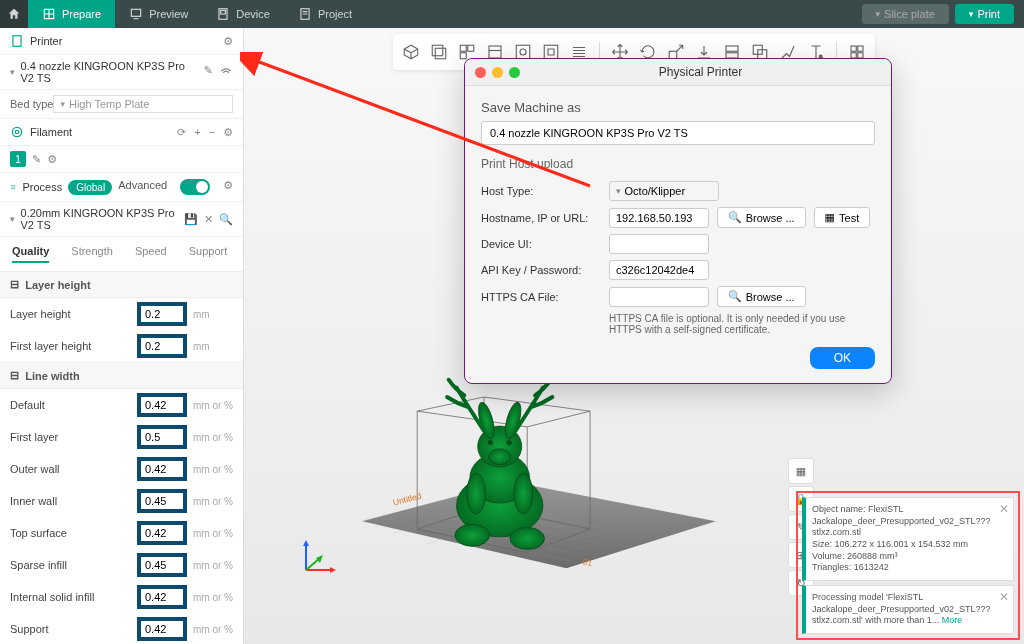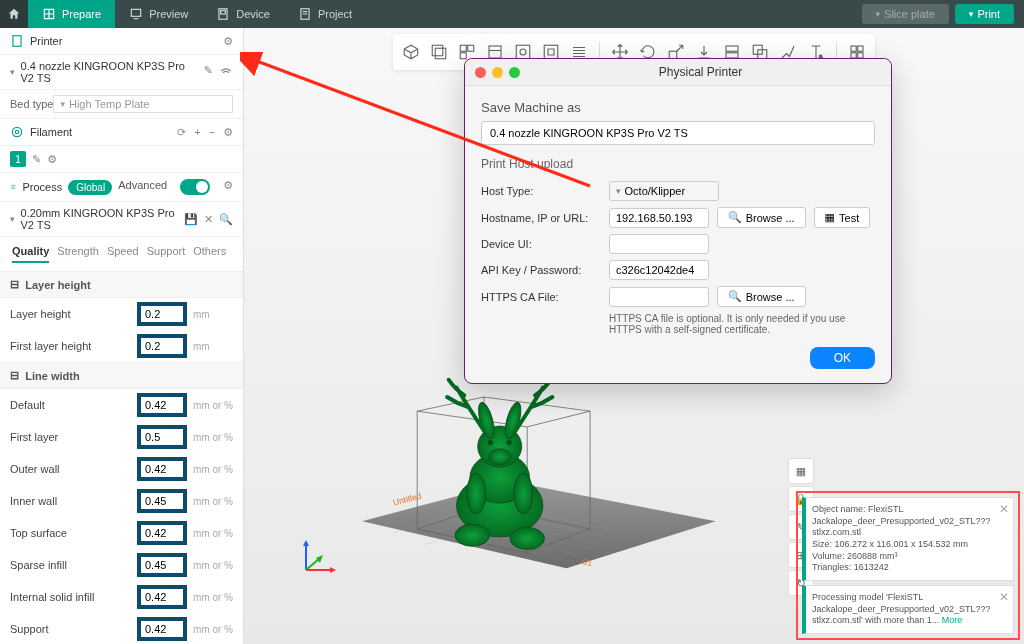--- a/index.html
+++ b/index.html
@@ -24,21 +24,21 @@
 .sec-row .rowicons{display:flex;gap:6px;color:#888}
 .bedtype{display:flex;align-items:center;padding:5px 10px;gap:0;border-bottom:1px solid #f0f0f0}
 .bedtype .sel{border:1px solid #ddd;padding:2px 6px;color:#999;font-size:11px;flex:1;display:flex;align-items:center;gap:4px}
 .pill{display:inline-flex;border-radius:10px;overflow:hidden;font-size:10px}
 .pill span{padding:2px 8px}
 .pill .active{background:#00a688;color:#fff}
 .pill .inactive{background:#e0e0e0;color:#888}
 .toggle{width:30px;height:16px;background:#00a688;border-radius:8px;position:relative}
 .toggle::after{content:"";position:absolute;right:2px;top:2px;width:12px;height:12px;background:#fff;border-radius:50%}
 .greenbox{width:16px;height:16px;background:#00a688;color:#fff;display:flex;align-items:center;justify-content:center;font-size:10px;border-radius:2px}
-.tabs{display:flex;gap:8px;padding:8px 12px;font-size:11px;color:#888}
+.tabs{display:flex;gap:22px;padding:8px 12px;font-size:11px;color:#888}
 .tabs .active{color:#333;font-weight:600;border-bottom:2px solid #00a688;padding-bottom:4px}
 .group-title{display:flex;align-items:center;gap:6px;padding:6px 10px;background:#f7f7f7;color:#555;font-weight:600;border-top:1px solid #eee;border-bottom:1px solid #eee}
 .param-row{display:flex;align-items:center;padding:4px 10px;gap:6px}
 .param-row .label{flex:1;font-size:11px;color:#444}
 .param-row input[type=text]{width:50px;border:4px solid #0c4a6e;padding:2px 4px;font-size:11px;text-align:left}
 .param-row .unit{width:40px;color:#aaa;font-size:10px}
 .param-row select{width:96px;border:1px solid #ddd;padding:2px 16px;font-size:11px}
 .viewport{flex:1;background:linear-gradient(#f8f8f8,#e8e8e8);position:relative}
 .toolbar{position:absolute;top:6px;left:50%;transform:translateX(-50%);background:#fff;border-radius:4px;box-shadow:0 1px 4px rgba(0,0,0,0.1);display:flex;padding:6px;gap:4px}
 .toolbar .tbtn{width:24px;height:24px;display:flex;align-items:center;justify-content:center;color:#666;border-radius:3px}

